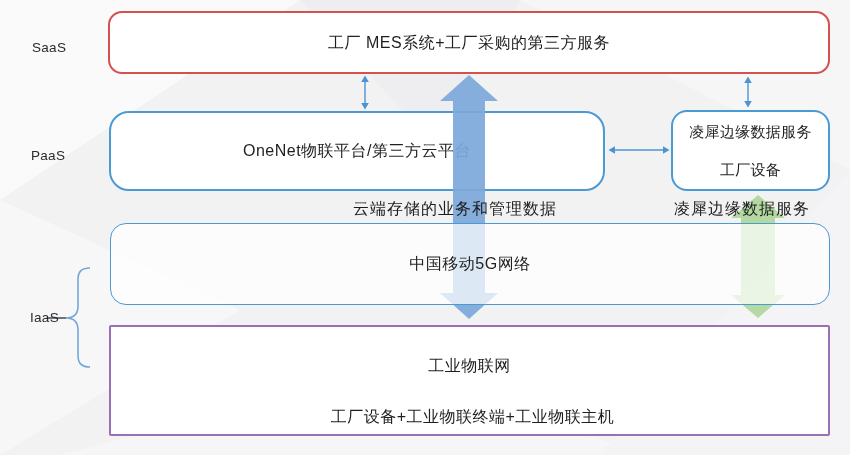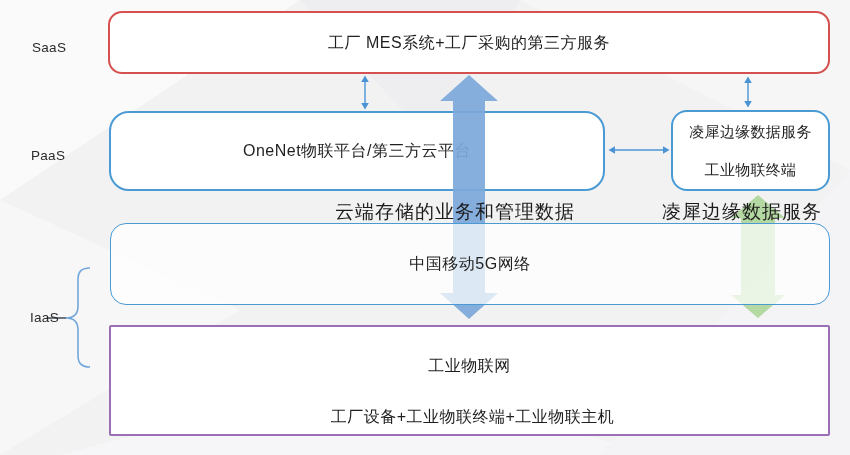--- a/index.html
+++ b/index.html
@@ -41,21 +41,21 @@
   .box-iot .line1{position:absolute;top:28px;width:100%;}
   .box-iot .line2{position:absolute;top:79px;width:100%;margin-left:6px;}
   .tier-label{
     position:absolute;font-size:13.5px;color:#2b2b2b;letter-spacing:0.3px;z-index:4;margin-left:22px;
   }
   .tier-saas{left:10px;top:40px;}
   .tier-paas{left:9px;top:148px;}
   .tier-iaas{left:8px;top:310px;}
   .float-label{
     position:absolute;z-index:4;color:#1c1c1c;
-    font-size:19px;letter-spacing:1px;white-space:nowrap;
+    font-size:16px;letter-spacing:1px;white-space:nowrap;
     transform:translateX(-50%);
   }
   .label-cloud{left:455px;top:199px;}
   .label-edge{left:742px;top:199px;}
   .arrow-blue-fill{fill:var(--arrow-blue);opacity:0.92;}
   .arrow-green-fill{fill:var(--arrow-green);opacity:0.92;}
   .connector{stroke:var(--connector-blue);stroke-width:1.4;fill:none;}
   .connector-head{fill:var(--connector-blue);stroke:none;}
   .brace{stroke:var(--brace-blue);stroke-width:1.6;fill:none;}
   .brace-tie{stroke:#3f4a5a;stroke-width:1.5;}
@@ -81,21 +81,21 @@
   <div class="box box-mes">
     <span>工厂 MES系统+工厂采购的第三方服务</span>
   </div>
 
   <div class="box box-onenet">
     <span>OneNet物联平台/第三方云平台</span>
   </div>
 
   <div class="box box-lingxi">
     <span>凌犀边缘数据服务</span>
-    <span>工业物联终端</span>
+    <span>工厂设备</span>
   </div>
 
   <div class="box box-iot">
     <span class="line1">工业物联网</span>
     <span class="line2">工厂设备+工业物联终端+工业物联主机</span>
   </div>
 
   <svg class="layer arrow-layer" viewBox="0 0 850 455">
 
     <polygon class="arrow-blue-fill" points="469,75 498,101 485,101 485,293 498,293 469,319 440,293 453,293 453,101 440,101"></polygon>

